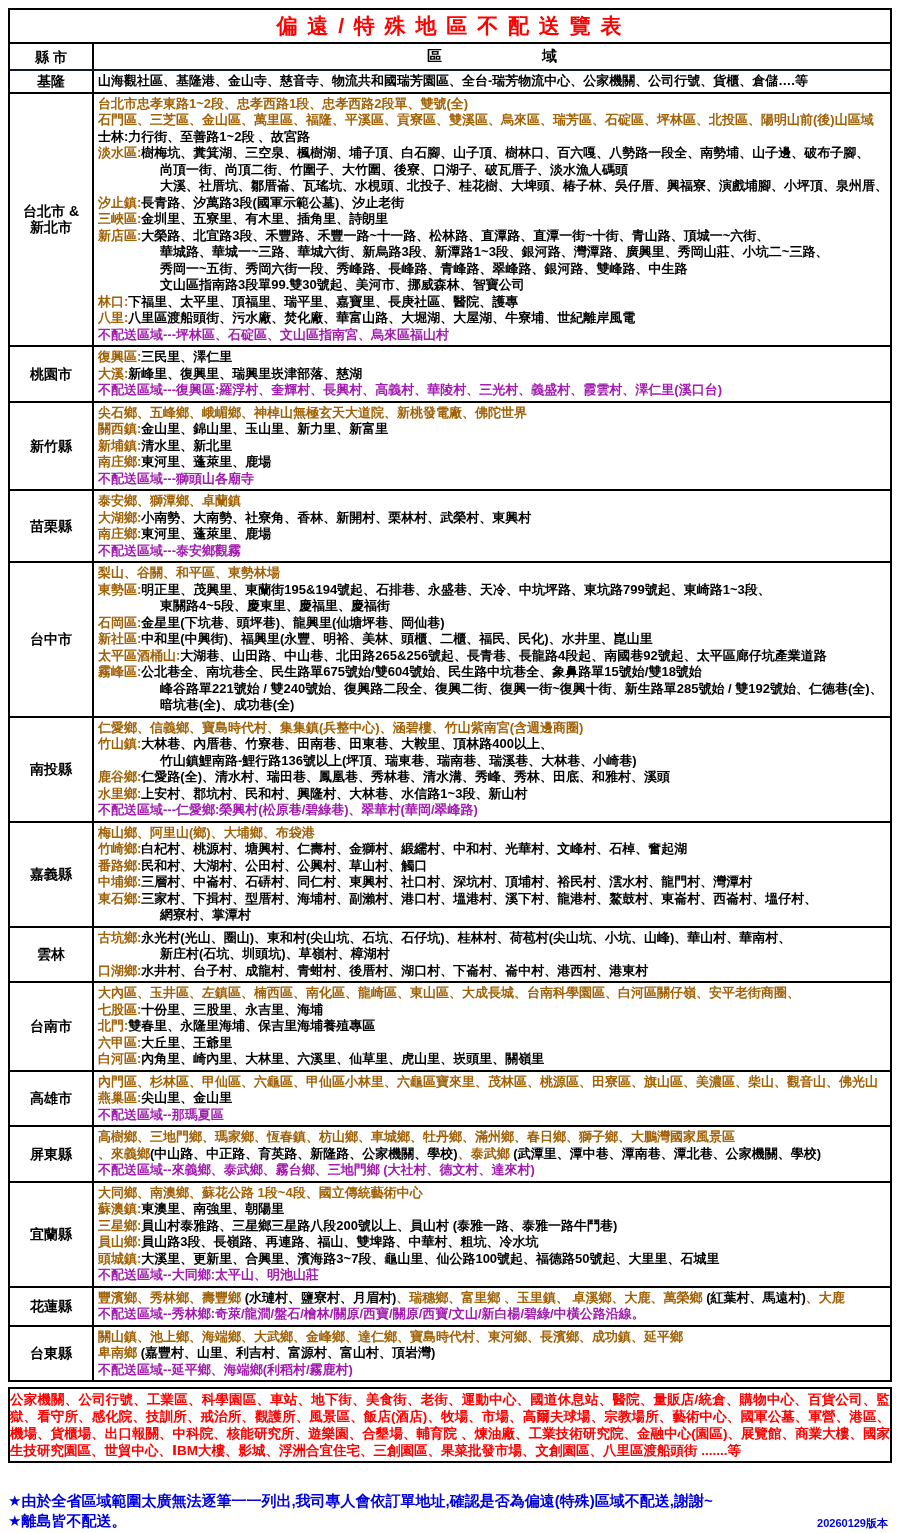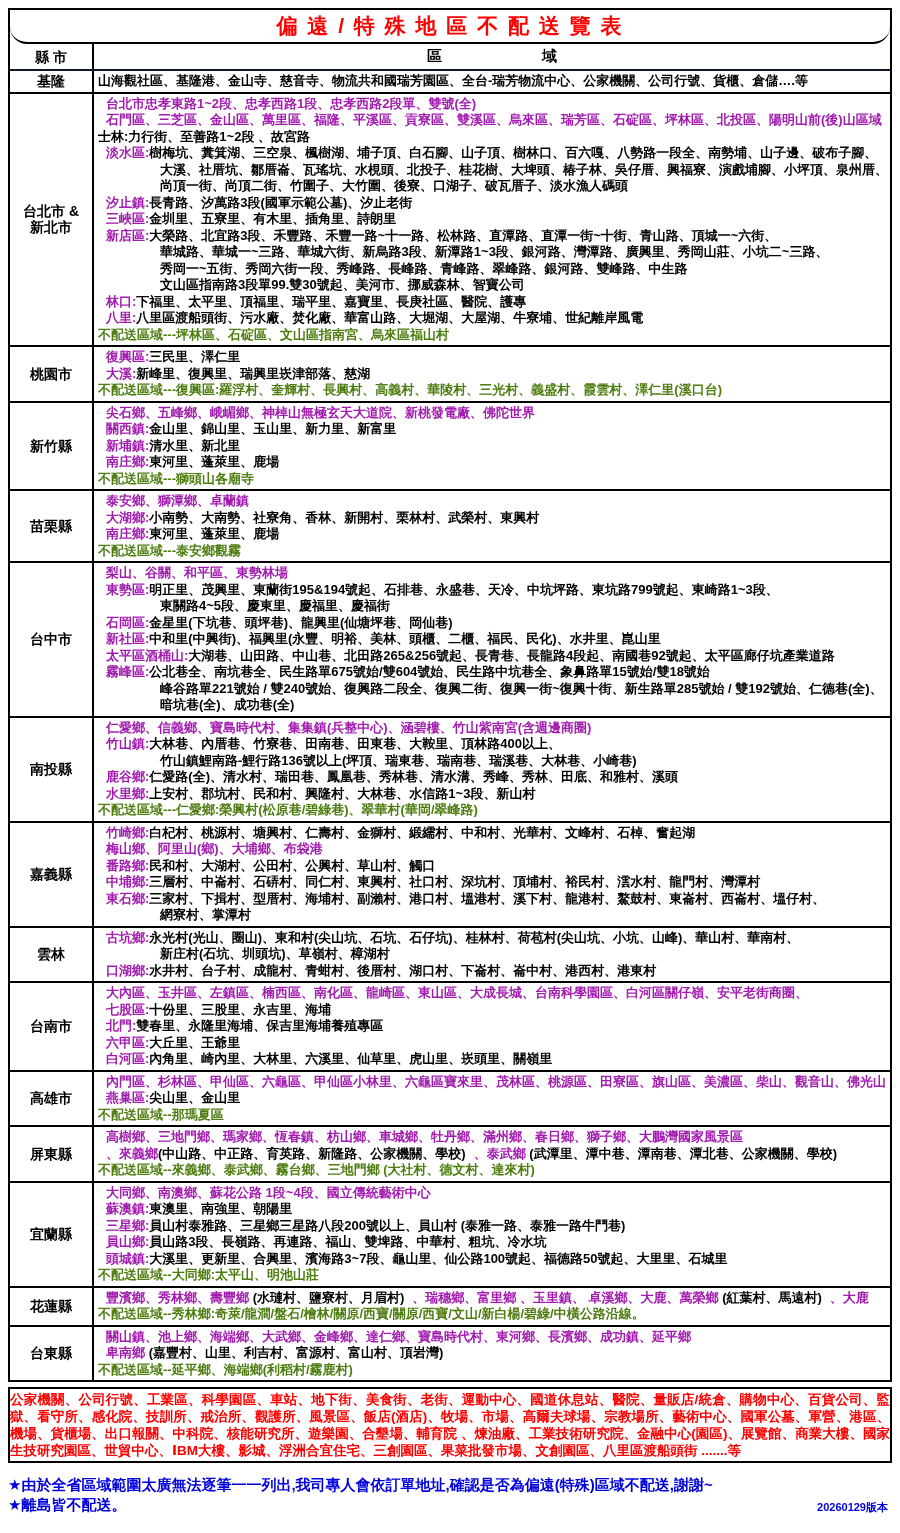--- a/index.html
+++ b/index.html
@@ -4,43 +4,43 @@
 <style>
   html,body{margin:0;padding:0;background:#ffffff;}
   .page{
     width:900px;height:1533px;background:#ffffff;position:relative;
     font-family:"Liberation Sans","DejaVu Sans",sans-serif;
     font-weight:bold;color:#000;box-sizing:border-box;padding:8px;
   }
   .doc-table{border:2px solid #000;}
   .title-row{
     border-bottom:2px solid #000;height:32px;display:flex;align-items:center;justify-content:center;
-    font-size:21px;letter-spacing:2px;color:#ff0000;border-radius:17px;
+    font-size:21px;letter-spacing:2px;color:#ff0000;
   }
   .header-row{display:flex;border-bottom:2px solid #0f172a;height:25px;}
   .county-col{
     width:82px;flex:0 0 82px;border-right:2px solid #000;display:flex;flex-direction:column;
     align-items:center;justify-content:center;text-align:center;font-size:14px;line-height:16px;
   }
   .region-col{flex:1;min-width:0;}
   .region-header{display:flex;align-items:center;justify-content:center;gap:100px;font-size:15px;}
   .row{display:flex;border-bottom:2px solid #000;}
   .row:last-child{border-bottom:none;}
   .region-col.body{padding:2px 3px 2px 4px;}
   .line{font-size:13px;line-height:16.5px;white-space:nowrap;overflow:hidden;}
   .line.indent{padding-left:62px;}
-  .c-blue{color:#a21caf;margin-left:8px;}
+  .c-blue{color:#a16207;}
   .c-black{color:#000000;}
-  .c-red{color:#4d7c0f;}
+  .c-red{color:#a21caf;}
   .bottom-block{
     border:2px solid #000;margin-top:5px;padding:2px 0;color:#ff0000;
     font-size:13.5px;line-height:17px;text-align:justify;
   }
   .footnote{color:#0000dd;font-size:15px;line-height:20px;}
-  .footnote-1{margin-top:12px;}
+  .footnote-1{margin-top:28px;}
   .footnote-row{display:flex;align-items:flex-end;justify-content:space-between;gap:44px;}
   .version{color:#0000dd;font-size:11px;padding-right:4px;margin-left:39px;}
 </style>
 </head>
 <body>
 
 <div class="page">
   <div class="doc-table">
     <div class="title-row">偏 遠 / 特 殊 地 區 不 配 送 覽 表</div>
     <div class="header-row">
@@ -62,22 +62,22 @@
         <div class="row">
           <div class="county-col">
             <div>台北市 &amp;</div>
             <div>新北市</div>
           </div>
           <div class="region-col body">
             <div class="line"><span class="c-blue">台北市忠孝東路1~2段、忠孝西路1段、忠孝西路2段單、雙號(全)</span></div>
             <div class="line"><span class="c-blue">石門區、三芝區、金山區、萬里區、福隆、平溪區、貢寮區、雙溪區、烏來區、瑞芳區、石碇區、坪林區、北投區、陽明山前(後)山區域</span></div>
             <div class="line"><span class="c-black">士林:力行街、至善路1~2段 、故宮路</span></div>
             <div class="line"><span class="c-blue">淡水區:</span><span class="c-black">樹梅坑、糞箕湖、三空泉、楓樹湖、埔子頂、白石腳、山子頂、樹林口、百六嘎、八勢路一段全、南勢埔、山子邊、破布子腳、</span></div>
+            <div class="line indent"><span class="c-black">尚頂一街、尚頂二街、竹圍子、大竹圍、後寮、口湖子、破瓦厝子、淡水漁人碼頭</span></div>
             <div class="line indent"><span class="c-black">大溪、社厝坑、鄒厝崙、瓦瑤坑、水梘頭、北投子、桂花樹、大埤頭、椿子林、吳仔厝、興福寮、演戲埔腳、小坪頂、泉州厝、</span></div>
-            <div class="line indent"><span class="c-black">尚頂一街、尚頂二街、竹圍子、大竹圍、後寮、口湖子、破瓦厝子、淡水漁人碼頭</span></div>
             <div class="line"><span class="c-blue">汐止鎮:</span><span class="c-black">長青路、汐萬路3段(國軍示範公墓)、汐止老街</span></div>
             <div class="line"><span class="c-blue">三峽區:</span><span class="c-black">金圳里、五寮里、有木里、插角里、詩朗里</span></div>
             <div class="line"><span class="c-blue">新店區:</span><span class="c-black">大榮路、北宜路3段、禾豐路、禾豐一路~十一路、松林路、直潭路、直潭一街~十街、青山路、頂城一~六街、</span></div>
             <div class="line indent"><span class="c-black">華城路、華城一~三路、華城六街、新烏路3段、新潭路1~3段、銀河路、灣潭路、廣興里、秀岡山莊、小坑二~三路、</span></div>
             <div class="line indent"><span class="c-black">秀岡一~五街、秀岡六街一段、秀峰路、長峰路、青峰路、翠峰路、銀河路、雙峰路、中生路</span></div>
             <div class="line indent"><span class="c-black">文山區指南路3段單99.雙30號起、美河市、挪威森林、智寶公司</span></div>
             <div class="line"><span class="c-blue">林口:</span><span class="c-black">下福里、太平里、頂福里、瑞平里、嘉寶里、長庚社區、醫院、護專</span></div>
             <div class="line"><span class="c-blue">八里:</span><span class="c-black">八里區渡船頭街、污水廠、焚化廠、華富山路、大堀湖、大屋湖、牛寮埔、世紀離岸風電</span></div>
             <div class="line"><span class="c-red">不配送區域---坪林區、石碇區、文山區指南宮、烏來區福山村</span></div>
           </div>
@@ -142,22 +142,22 @@
             <div class="line"><span class="c-blue">鹿谷鄉:</span><span class="c-black">仁愛路(全)、清水村、瑞田巷、鳳凰巷、秀林巷、清水溝、秀峰、秀林、田底、和雅村、溪頭</span></div>
             <div class="line"><span class="c-blue">水里鄉:</span><span class="c-black">上安村、郡坑村、民和村、興隆村、大林巷、水信路1~3段、新山村</span></div>
             <div class="line"><span class="c-red">不配送區域---仁愛鄉:榮興村(松原巷/碧綠巷)、翠華村(華岡/翠峰路)</span></div>
           </div>
         </div>
         <div class="row">
           <div class="county-col">
             <div>嘉義縣</div>
           </div>
           <div class="region-col body">
+            <div class="line"><span class="c-blue">梅山鄉、阿里山(鄉)、大埔鄉、布袋港</span></div>
             <div class="line"><span class="c-blue">竹崎鄉:</span><span class="c-black">白杞村、桃源村、塘興村、仁壽村、金獅村、緞繻村、中和村、光華村、文峰村、石棹、奮起湖</span></div>
-            <div class="line"><span class="c-blue">梅山鄉、阿里山(鄉)、大埔鄉、布袋港</span></div>
             <div class="line"><span class="c-blue">番路鄉:</span><span class="c-black">民和村、大湖村、公田村、公興村、草山村、觸口</span></div>
             <div class="line"><span class="c-blue">中埔鄉:</span><span class="c-black">三層村、中崙村、石硦村、同仁村、東興村、社口村、深坑村、頂埔村、裕民村、澐水村、龍門村、灣潭村</span></div>
             <div class="line"><span class="c-blue">東石鄉:</span><span class="c-black">三家村、下揖村、型厝村、海埔村、副瀨村、港口村、塭港村、溪下村、龍港村、鰲鼓村、東崙村、西崙村、塭仔村、</span></div>
             <div class="line indent"><span class="c-black">網寮村、掌潭村</span></div>
           </div>
         </div>
         <div class="row">
           <div class="county-col">
             <div>雲林</div>
           </div>

